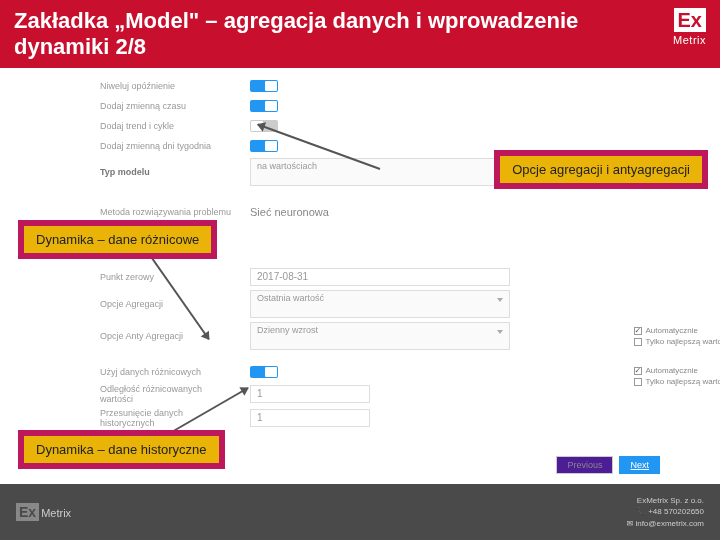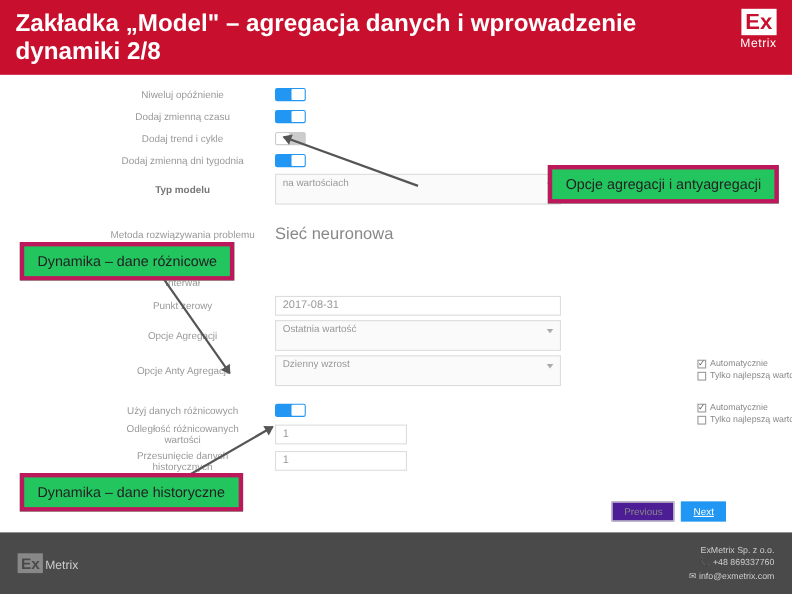--- a/index.html
+++ b/index.html
@@ -6,38 +6,38 @@
   body { width: 720px; height: 540px; font-family: Arial, sans-serif; background: #fff; position: relative; overflow: hidden; }
 
   .header { background: #c8102e; color: #fff; padding: 8px 14px; display: flex; align-items: flex-start; justify-content: space-between; height: 68px; }
   .header-title { font-size: 22px; font-weight: bold; line-height: 1.2; max-width: 580px; }
   .logo-ex { background: #fff; color: #c8102e; font-weight: bold; font-size: 20px; padding: 2px 4px; display: inline-block; line-height: 1; }
   .logo-wrap { text-align: right; }
   .logo-sub { font-size: 11px; color: #fff; margin-top: 2px; letter-spacing: 0.5px; }
 
   .content { position: relative; padding: 10px 60px 0 100px; font-size: 10px; color: #888; }
   .row { display: flex; align-items: center; margin-bottom: 4px; min-height: 16px; }
-  .lbl { width: 150px; text-align: center; padding-right: 18px; color: #999; font-size: 9px; }
+  .lbl { width: 150px; text-align: left; padding-right: 18px; color: #999; font-size: 9px; }
   .lbl-b { font-weight: bold; color: #777; }
 
   .toggle { width: 28px; height: 12px; background: #2196f3; border-radius: 2px; position: relative; }
   .toggle::after { content: ""; width: 12px; height: 10px; background: #fff; position: absolute; right: 1px; top: 1px; border-radius: 1px; }
   .toggle.off { background: #ccc; }
   .toggle.off::after { left: 1px; right: auto; }
 
   .select { flex: 1; max-width: 260px; height: 28px; border: 1px solid #ddd; background: #fafafa; font-size: 9px; color: #999; padding: 2px 6px; position: relative; }
   .select::after { content: ""; position: absolute; right: 6px; top: 7px; border-left: 3px solid transparent; border-right: 3px solid transparent; border-top: 4px solid #aaa; }
   .input { flex: 1; max-width: 260px; height: 18px; border: 1px solid #ddd; background: #fff; font-size: 10px; color: #999; padding: 2px 6px; }
 
   .side-checks { position: absolute; display: flex; flex-direction: column; font-size: 8px; color: #888; gap: 2px; }
   .chk { display: flex; align-items: center; gap: 4px; }
   .chkbox { width: 8px; height: 8px; border: 1px solid #999; display: inline-block; position: relative; }
   .chkbox.on::after { content: "✓"; position: absolute; font-size: 8px; top: -2px; left: 0; color: #555; }
 
-  .callout { position: absolute; background: #22c55e; border: 4px solid #be185d; padding: 6px 12px; font-size: 13px; color: #222; white-space: nowrap; z-index: 5; }
+  .callout { position: absolute; background: #eab308; border: 6px solid #be185d; padding: 6px 12px; font-size: 13px; color: #222; white-space: nowrap; z-index: 5; }
   .pointer { position: absolute; background: #555; transform-origin: left center; height: 2px; z-index: 4; }
   .pointer::after { content: ""; position: absolute; right: -1px; top: -4px; border-left: 8px solid #555; border-top: 5px solid transparent; border-bottom: 5px solid transparent; }
 
   .footer { position: absolute; bottom: 0; left: 0; right: 0; height: 56px; background: #4a4a4a; color: #ccc; display: flex; justify-content: space-between; align-items: center; padding: 0 16px; font-size: 9px; }
   .foot-logo .logo-ex2 { background: #888; color: #4a4a4a; font-weight: bold; padding: 1px 3px; font-size: 14px; }
   .foot-logo .logo-sub2 { font-size: 11px; margin-left: 2px; color: #ccc; }
   .foot-info { text-align: right; line-height: 1.4; font-size: 8px; }
 
   .nav-btns { position: absolute; right: 60px; bottom: 66px; display: flex; gap: 6px; }
   .btn { font-size: 9px; padding: 3px 10px; border: 1px solid #ccc; background: #4c1d95; color: #888; }
@@ -73,21 +73,21 @@
       <div class="toggle"></div>
     </div>
   <div class="row">
       <div class="lbl lbl-b">Typ modelu</div>
       <div class="select">na wartościach</div>
     </div>
 
   <div style="height:14px"></div>
   <div class="row">
       <div class="lbl">Metoda rozwiązywania problemu</div>
-      <div style="color:#888;font-size:15px;">Sieć neuronowa</div>
+      <div style="color:#888;font-size:11px;">Sieć neuronowa</div>
     </div>
 
   <div style="height:24px"></div>
   <div class="row">
       <div class="lbl">Interwał</div>
     </div>
   <div class="row">
       <div class="lbl">Punkt zerowy</div>
       <div class="input">2017-08-31</div>
     </div>
@@ -149,16 +149,16 @@
   <div class="btn">Previous</div>
   <div class="btn primary">Next</div>
 </div>
 
 <div class="footer">
   <div class="foot-logo">
     <span class="logo-ex2">Ex</span><span class="logo-sub2">Metrix</span>
   </div>
   <div class="foot-info">
     <div>ExMetrix Sp. z o.o.</div>
-    <div>📞 <span>+48 869337760</span></div>
+    <div>📞 <span>+48 570202650</span></div>
     <div>✉ <span>info@exmetrix.com</span></div>
   </div>
 </div>
 
 </body></html>

